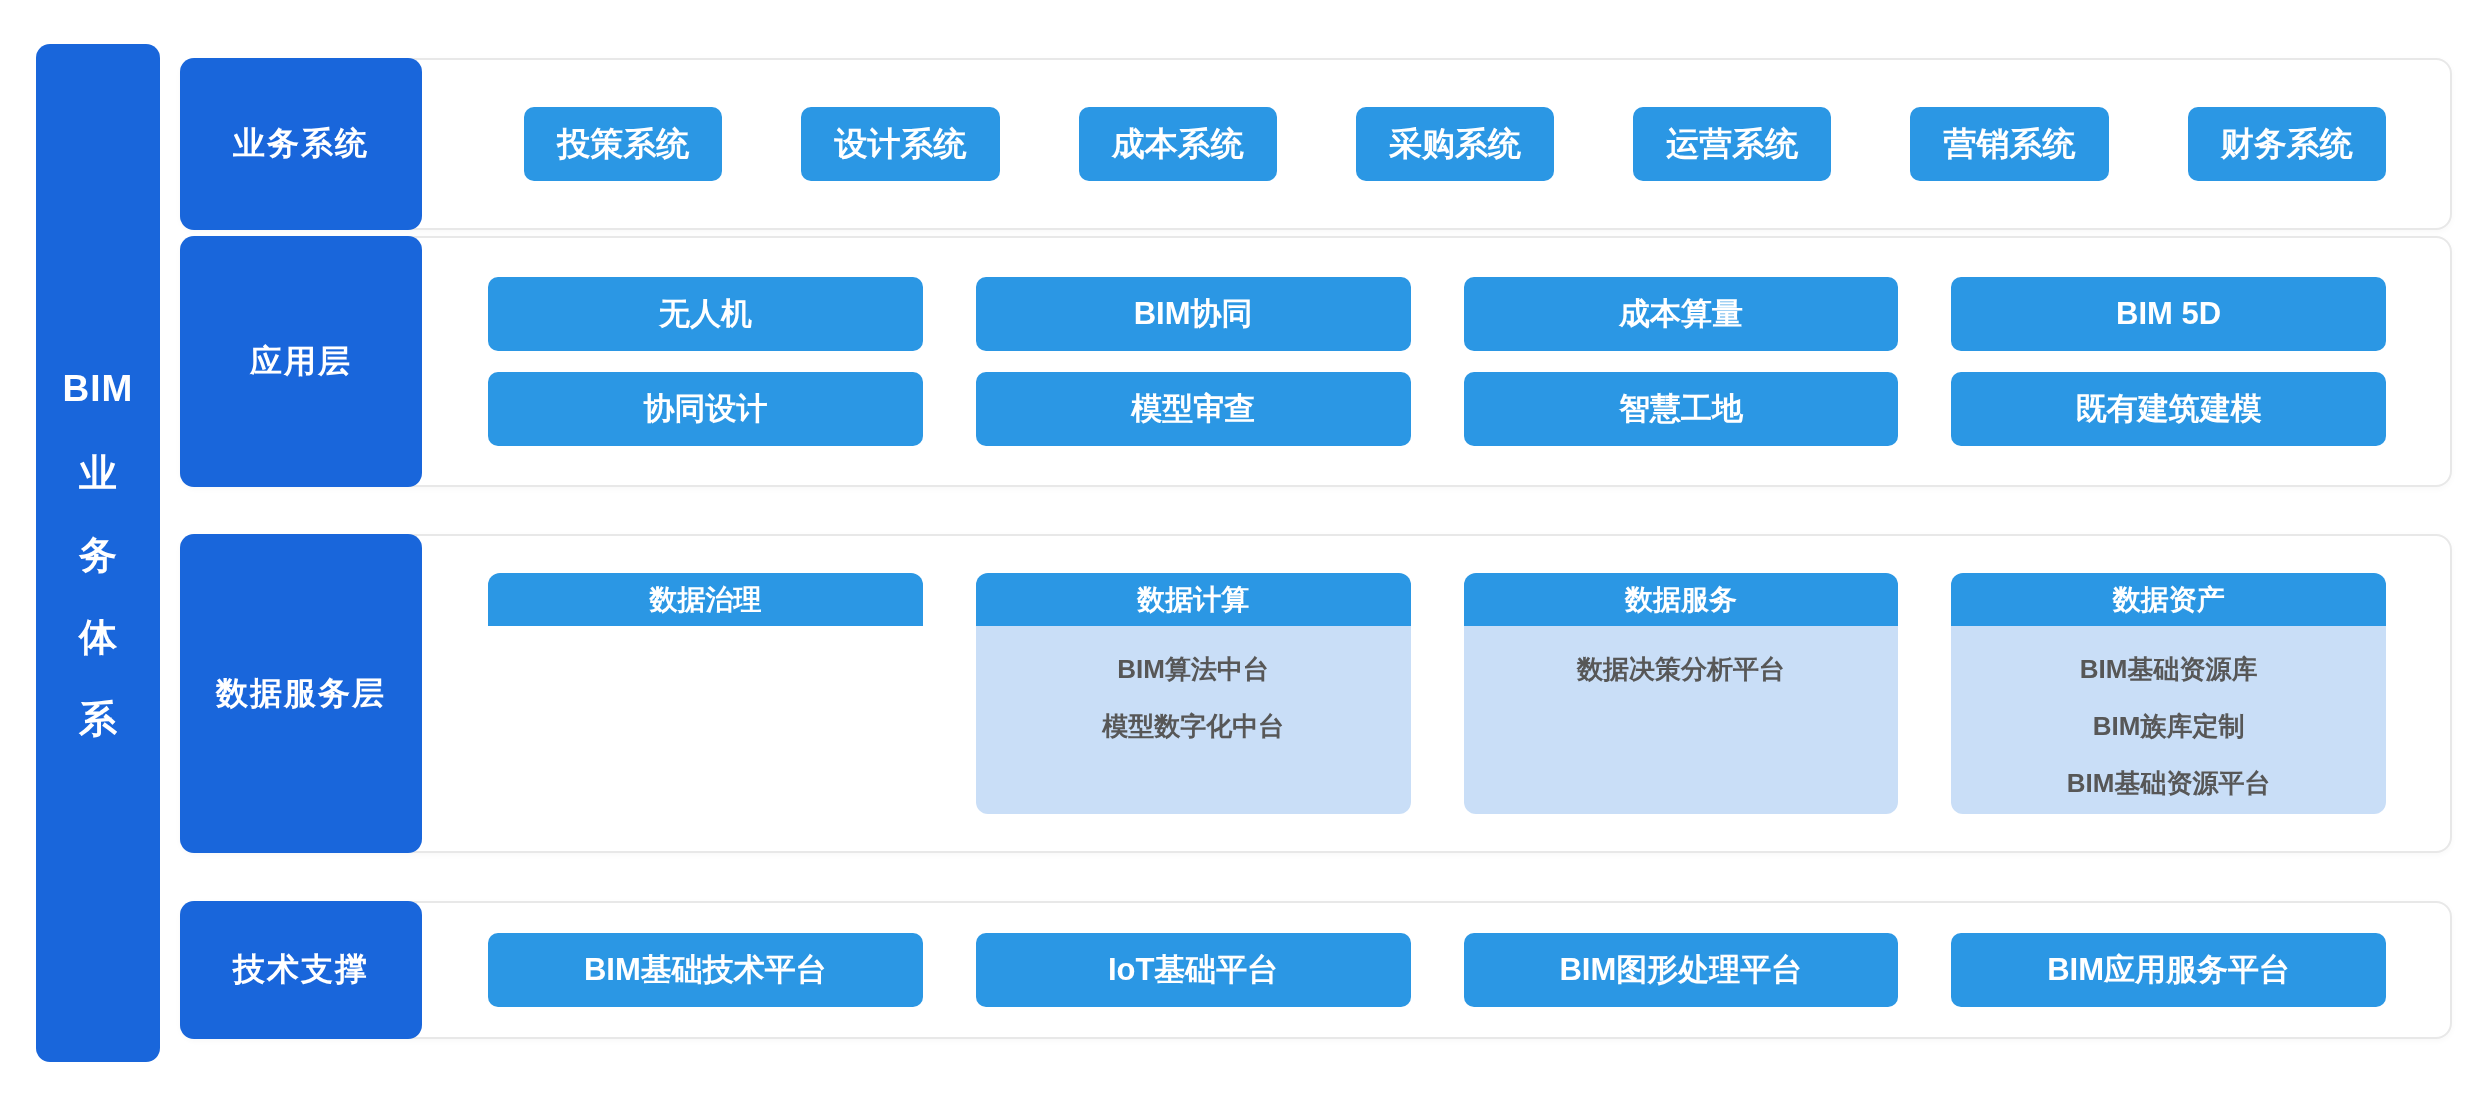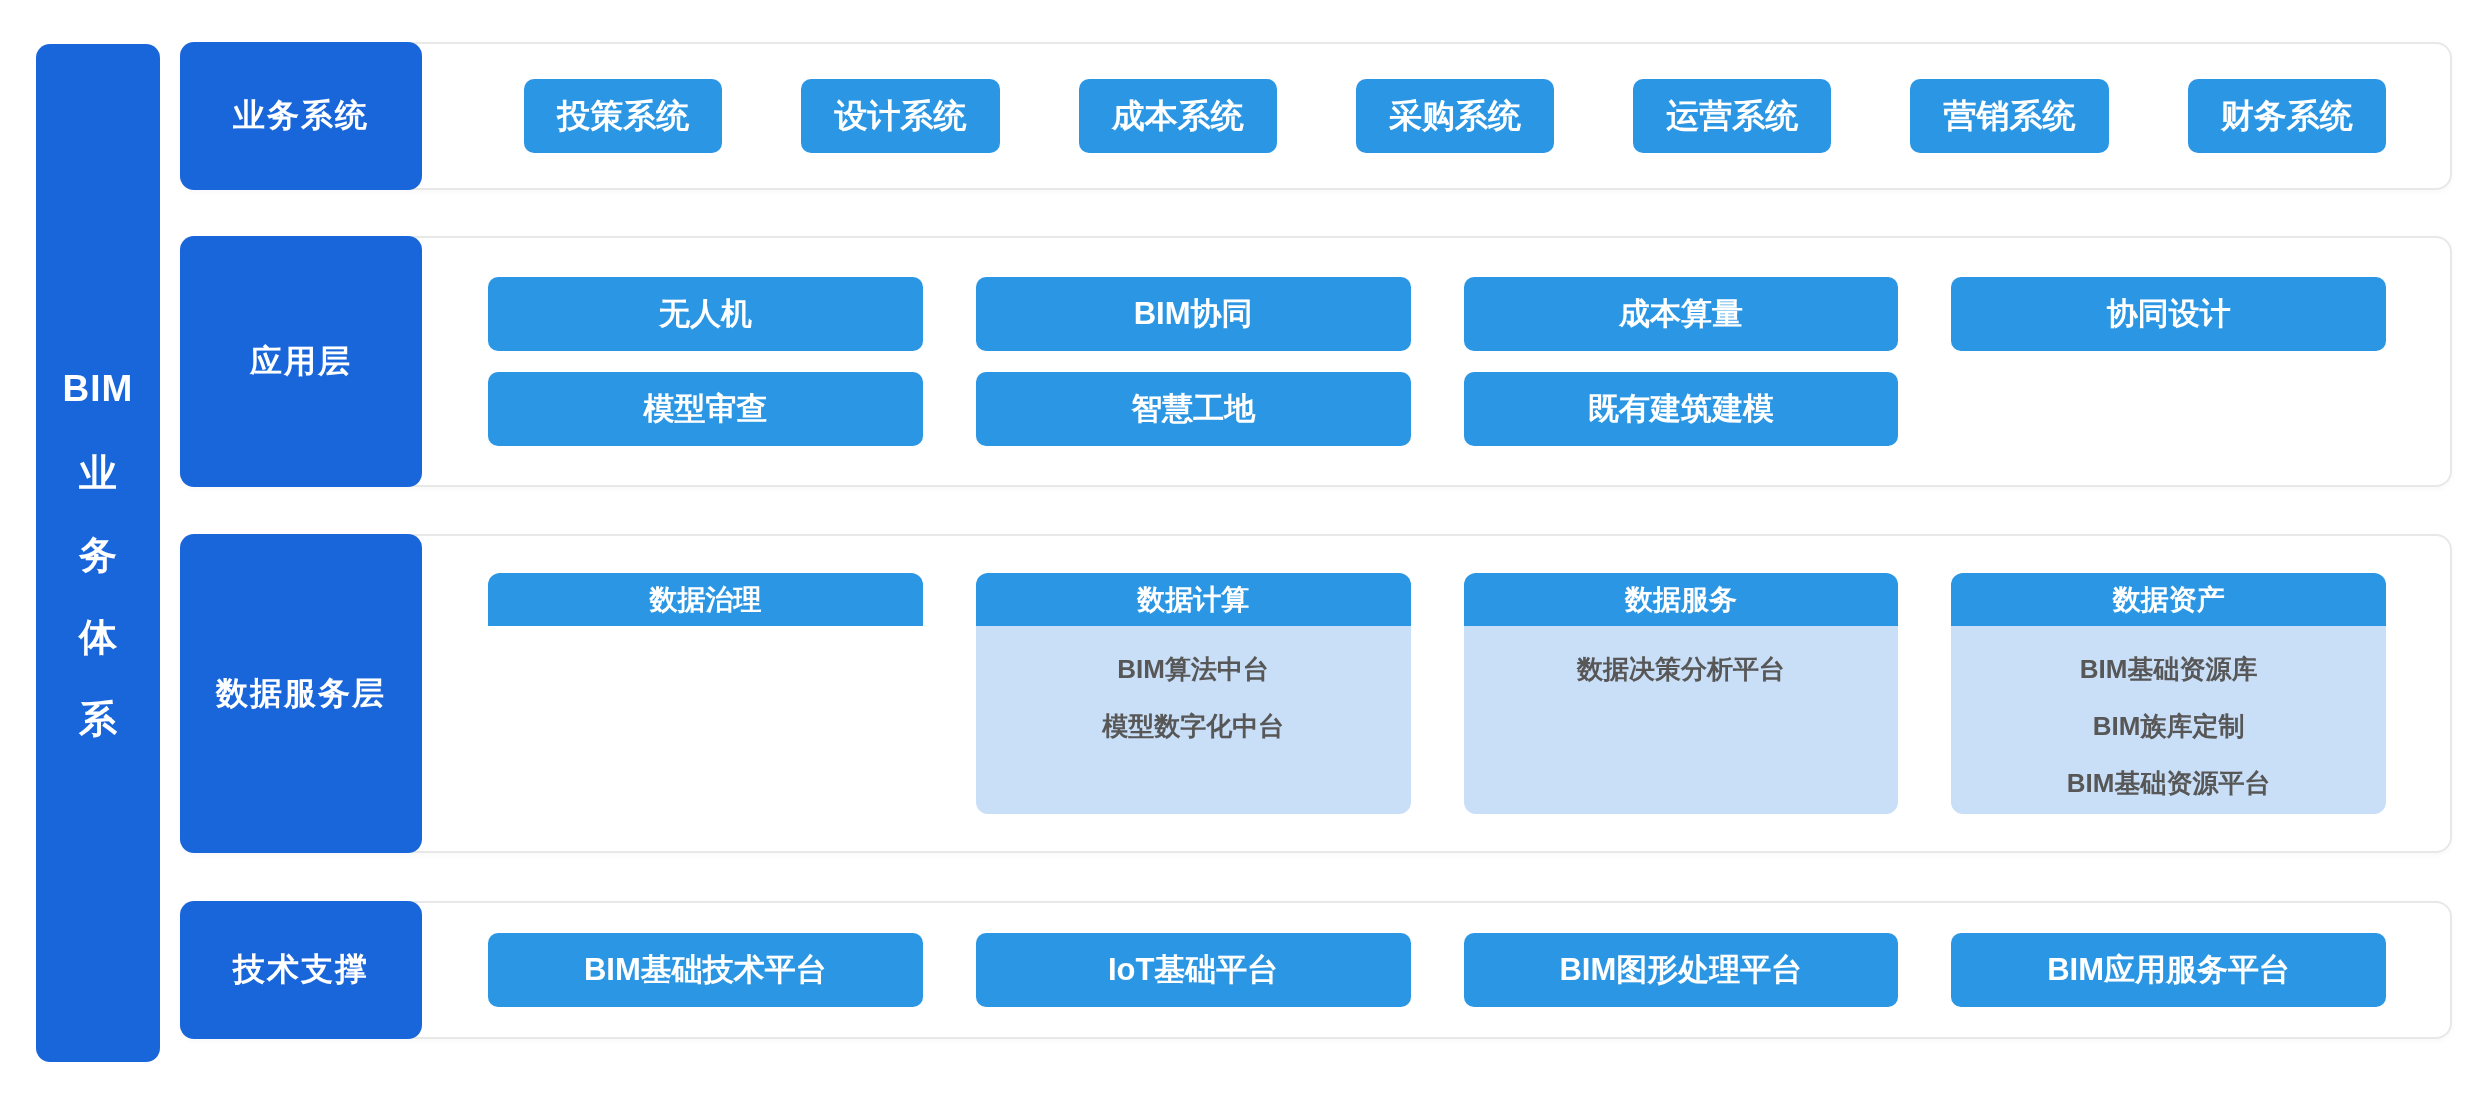--- a/index.html
+++ b/index.html
@@ -15,21 +15,21 @@
     gap:44px;color:#ffffff;font-weight:700;
   }
   .sidebar .latin{font-size:37px;letter-spacing:1px;}
   .sidebar .cjk{font-size:38px;line-height:1;}
   
   .row{
     position:absolute;left:180px;width:2272px;background:#ffffff;
     border:2px solid #E8E8E8;border-radius:16px;box-sizing:border-box;
     box-shadow:0 2px 6px rgba(0,0,0,0.03);
   }
-  .row1{top:42px;height:148px;}
+  .row1{top:58px;height:172px;}
   .row2{top:236px;height:251px;}
   .row3{top:534px;height:319px;}
   .row4{top:901px;height:138px;}
   .row-label{
     position:absolute;left:-2px;top:-2px;bottom:-2px;width:242px;
     background:#1966DB;border-radius:14px;color:#ffffff;
     font-size:32px;font-weight:700;letter-spacing:2px;
     display:flex;align-items:center;justify-content:center;
   }
   .row-content{position:absolute;left:306px;right:64px;top:0;bottom:0;}
@@ -78,20 +78,21 @@
       <div class="chip">财务系统</div>
     </div>
   </div>
 
   <div class="row row2">
     <div class="row-label">应用层</div>
     <div class="row-content grid4">
       <div class="chip big">无人机</div>
       <div class="chip big">BIM协同</div>
       <div class="chip big">成本算量</div>
+      <div class="chip big">BIM 5D</div>
       <div class="chip big">协同设计</div>
       <div class="chip big">模型审查</div>
       <div class="chip big">智慧工地</div>
       <div class="chip big">既有建筑建模</div>
     </div>
   </div>
 
   <div class="row row3">
     <div class="row-label">数据服务层</div>
     <div class="row-content grid4">

